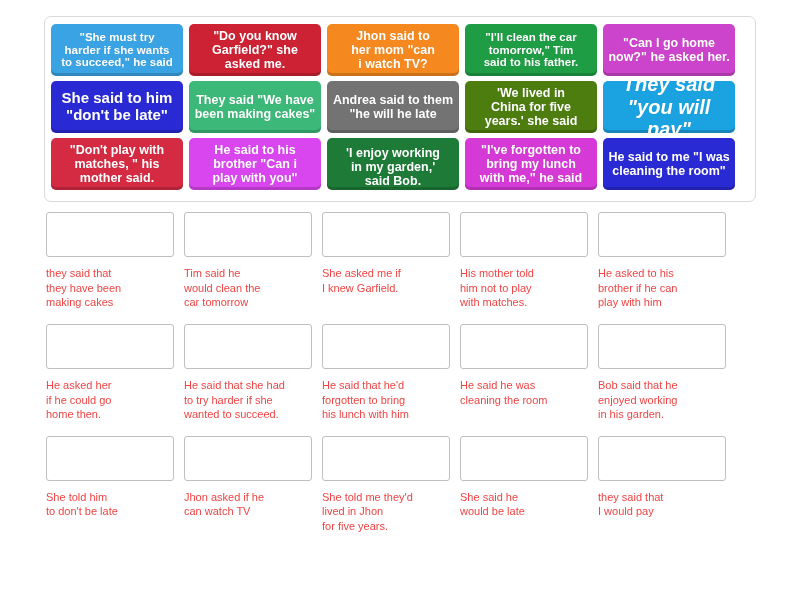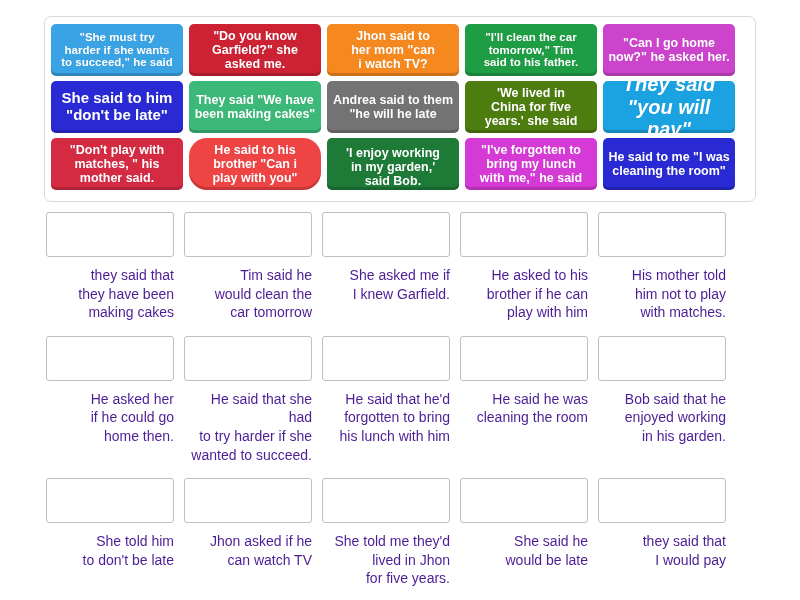--- a/index.html
+++ b/index.html
@@ -102,24 +102,24 @@
     height: 45px;
     box-sizing: border-box;
     border: 1px solid #bfbfbf;
     border-radius: 3px;
     background: #ffffff;
   }
 
   .slot-label {
     margin-top: 9px;
     width: 128px;
-    text-align: right;
-    font-size: 14px;
+    text-align: left;
+    font-size: 11px;
     line-height: 1.33;
-    color: #4c1d95;
+    color: #ef4444;
     font-family: "Liberation Sans", sans-serif;
     white-space: pre-line;
   }
 </style>
 </head>
 <body>
 
 <div id="app">
 
   <div class="tile-panel" id="tile-panel">
@@ -171,21 +171,21 @@
           <span class="tile-text">They said
 "you will pay"</span>
         </div>
       </div>
       <div class="tile-row">
         <div class="tile fs-md" style="background: rgb(212, 42, 66);">
           <span class="tile-text">"Don't play with
 matches, " his
 mother said.</span>
         </div>
-        <div class="tile fs-md" style="background: #ef4444; border-radius: 18px;">
+        <div class="tile fs-md" style="background: #d946ef;">
           <span class="tile-text">He said to his
 brother "Can i
 play with you"</span>
         </div>
         <div class="tile fs-md" style="background: rgb(30, 123, 55); align-items: flex-end;">
           <span class="tile-text">'I enjoy working
 in my garden,'
 said Bob.</span>
         </div>
         <div class="tile fs-md" style="background: rgb(214, 58, 214);">
@@ -214,30 +214,30 @@
 would clean the
 car tomorrow</div>
         </div>
         <div class="slot-cell">
           <div class="drop-box"></div>
           <div class="slot-label">She asked me if
 I knew Garfield.</div>
         </div>
         <div class="slot-cell">
           <div class="drop-box"></div>
+          <div class="slot-label">His mother told
+him not to play
+with matches.</div>
+        </div>
+        <div class="slot-cell">
+          <div class="drop-box"></div>
           <div class="slot-label">He asked to his
 brother if he can
 play with him</div>
         </div>
-        <div class="slot-cell">
-          <div class="drop-box"></div>
-          <div class="slot-label">His mother told
-him not to play
-with matches.</div>
-        </div>
       </div>
       <div class="slot-row">
         <div class="slot-cell">
           <div class="drop-box"></div>
           <div class="slot-label">He asked her
 if he could go
 home then.</div>
         </div>
         <div class="slot-cell">
           <div class="drop-box"></div>

